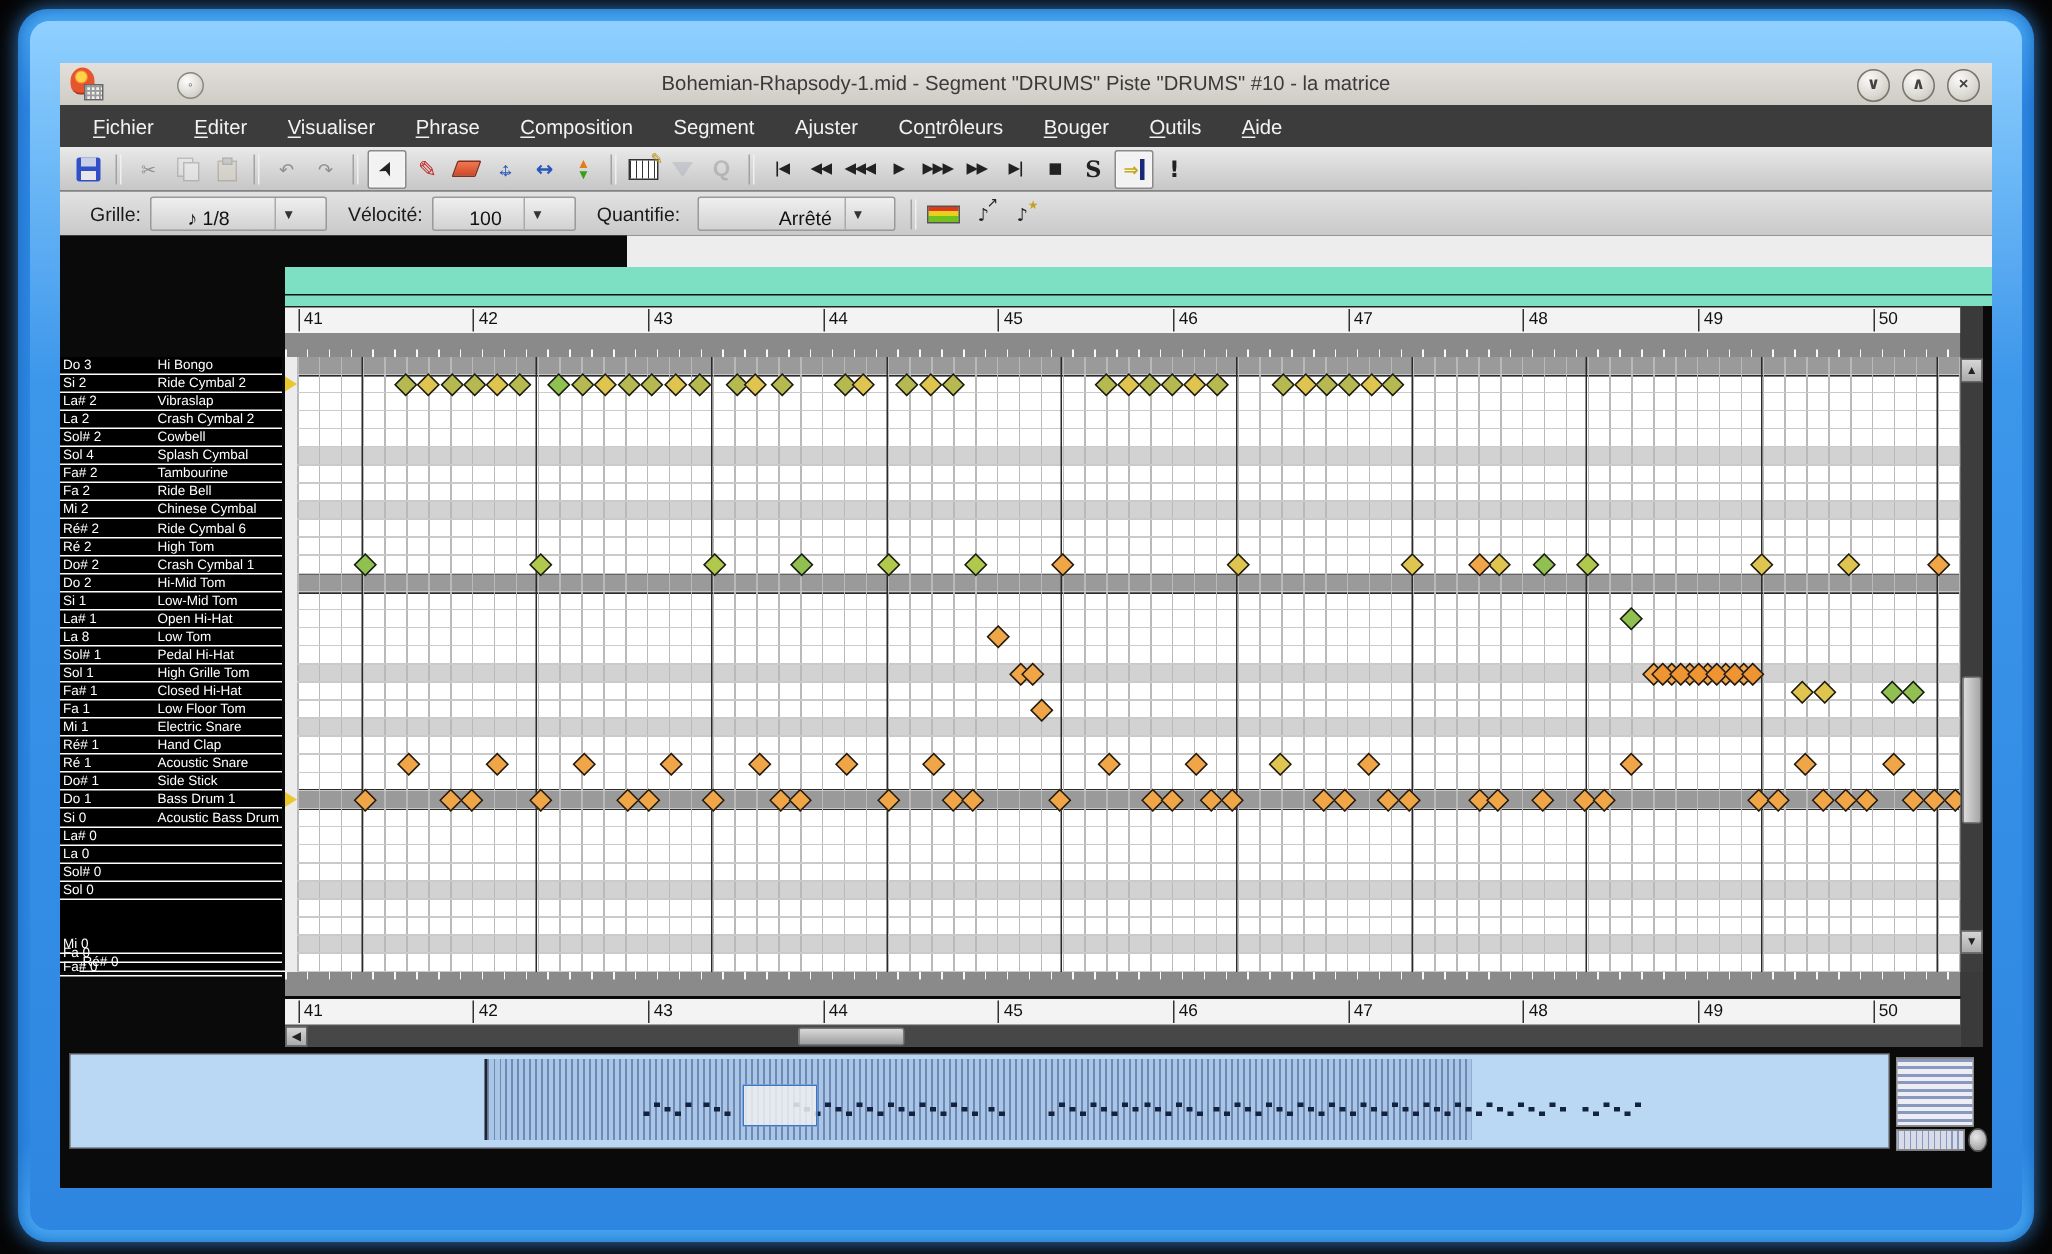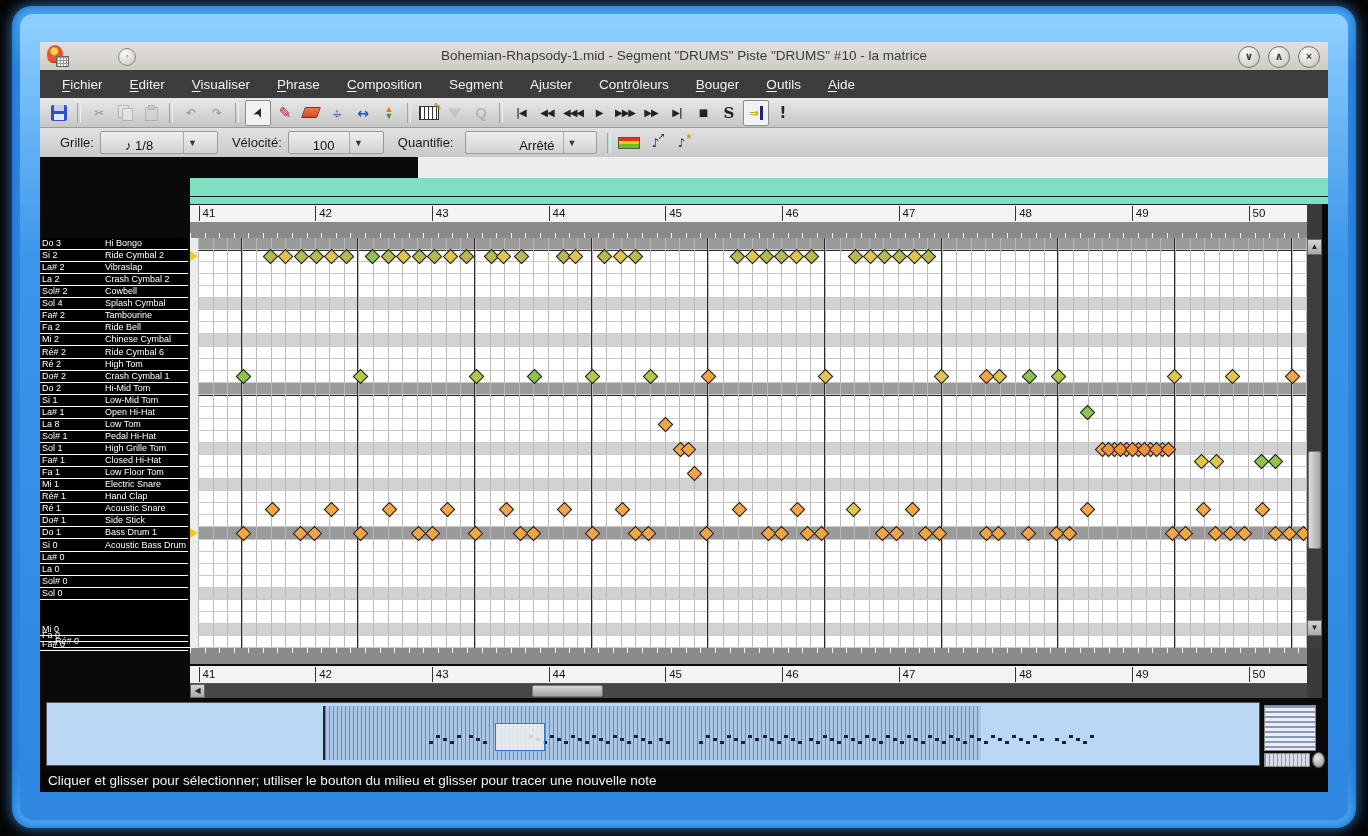--- a/index.html
+++ b/index.html
@@ -725,19 +725,16 @@
           <div class="pmark" style="left: 1022px; top: 32px;"></div>
           <div class="pmark" style="left: 1029px; top: 35px;"></div>
           <div class="pmark" style="left: 1036px; top: 38px;"></div>
           <div class="pmark" style="left: 1043px; top: 32px;"></div>
           <div class="pview" style="left: 448px; top: 20px; width: 48px; height: 26px;"></div>
         </div>
       <div class="pzoom1"></div>
       <div class="pzoom2"></div>
       <div class="pknob"></div>
 
-      <div class="statusbar">
-        <span>Cliquer et glisser pour sélectionner; utiliser le bouton du milieu et glisser pour tracer une nouvelle note</span>
-      </div>
     </div>
 
   </div>
 </div>
 
 </body></html>

